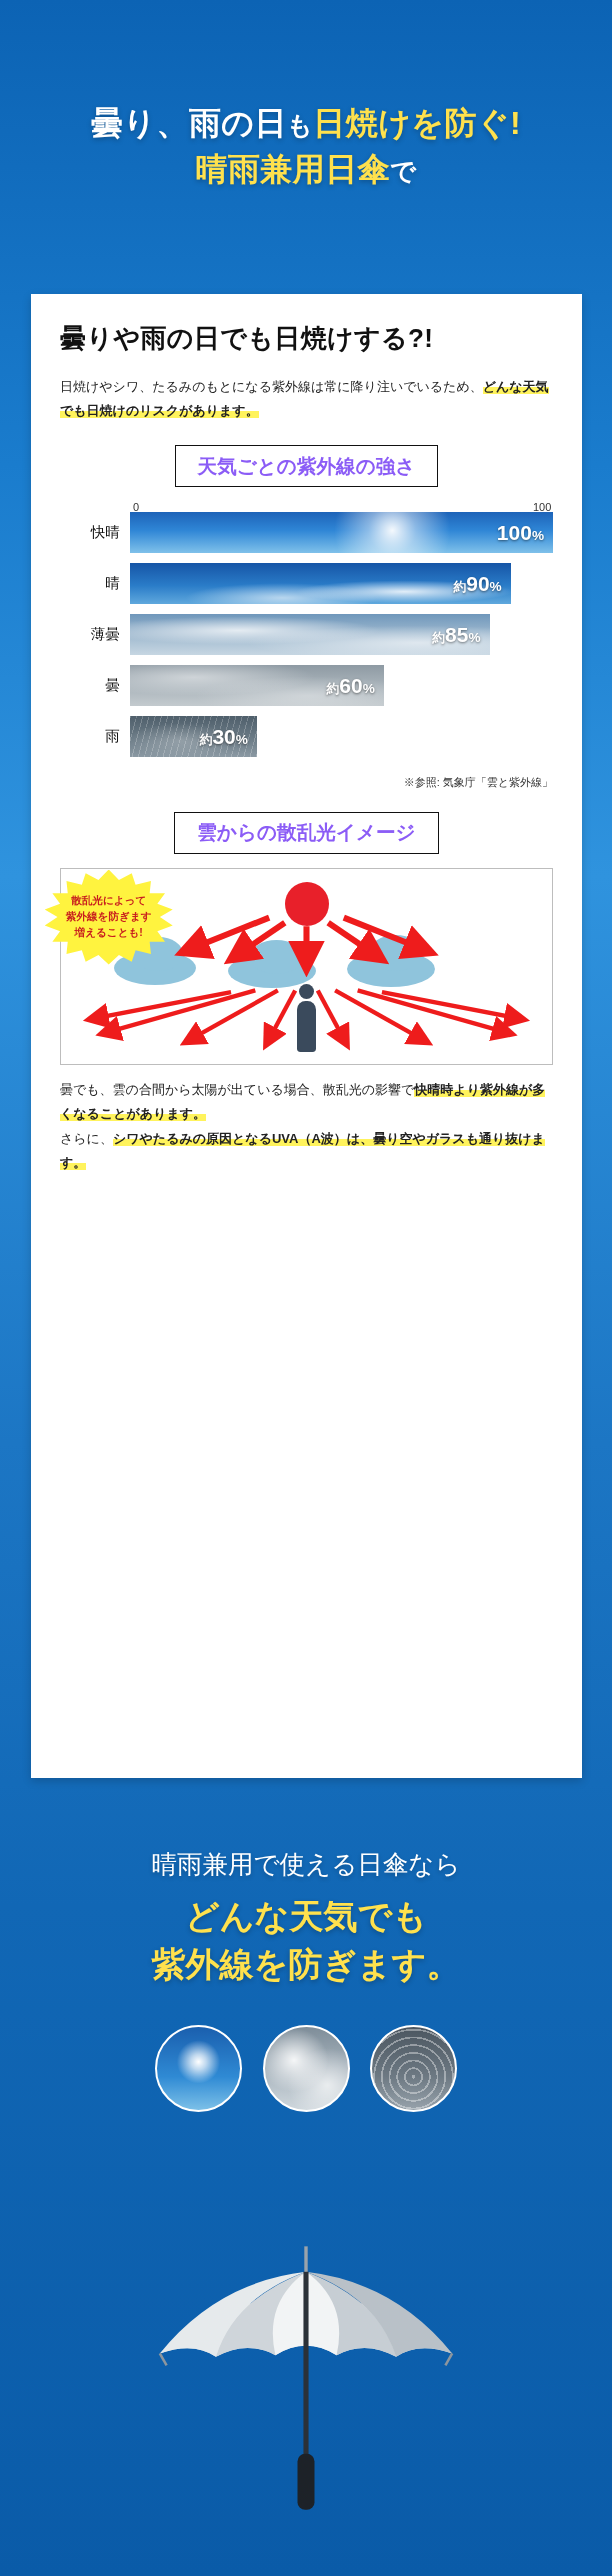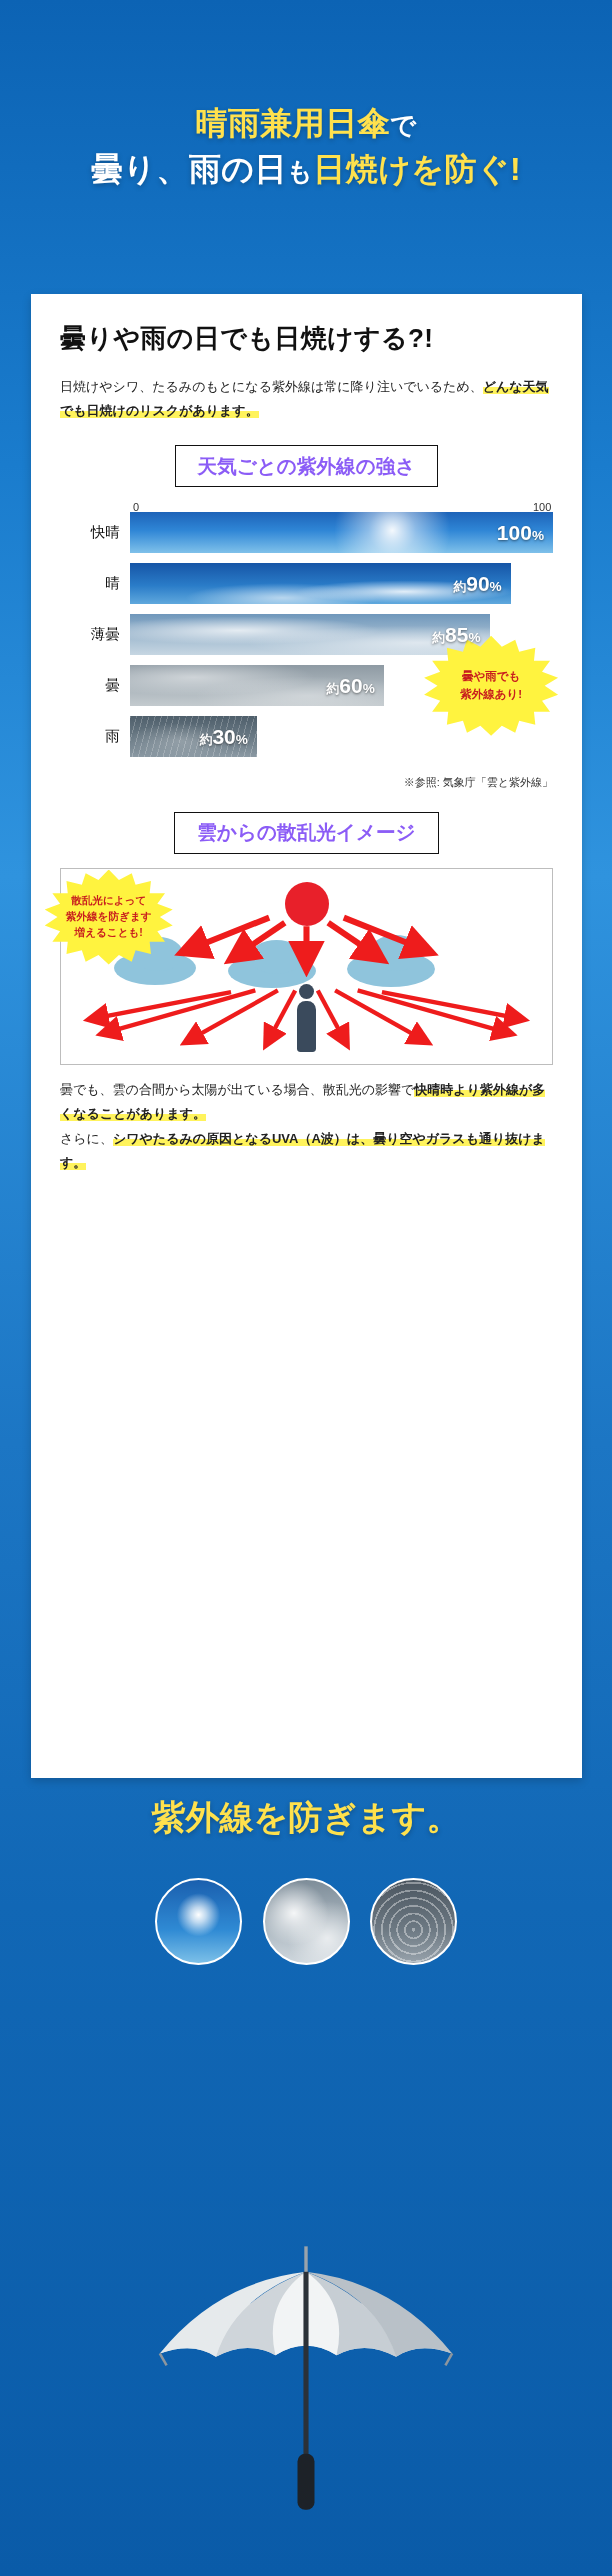--- a/index.html
+++ b/index.html
@@ -333,24 +333,24 @@
   }
   .umbrella svg { width: 100%; height: 100%; display: block; }
 </style>
 </head>
 <body>
 
 <div id="page">
 
   <div class="hero">
     <div class="hero-line">
+      <span>曇り、雨の日</span><span class="small">も</span><span class="hl-yellow">日焼けを防ぐ!</span>
+    </div>
+    <div class="hero-line">
       <span class="hl-yellow">晴雨兼用日傘</span><span class="small">で</span>
-    </div>
-    <div class="hero-line">
-      <span>曇り、雨の日</span><span class="small">も</span><span class="hl-yellow">日焼けを防ぐ!</span>
     </div>
   </div>
 
   <div class="card">
 
     <div class="card-title">曇りや雨の日でも日焼けする?!</div>
 
     <div class="card-lead">
       <span>日焼けやシワ、たるみのもとになる紫外線は常に降り注いでいるため、</span><span class="mark-y">どんな天気でも日焼けのリスクがあります。</span>
     </div>
@@ -402,27 +402,20 @@
 
       <div class="bar-row">
         <div class="bar-label">雨</div>
         <div class="bar-track">
           <div class="bar-fill tex-ame" style="width:30%;">
             <span class="bar-value"><span class="approx">約</span>30<span class="unit">%</span></span>
           </div>
         </div>
       </div>
 
-      <div class="burst" style="right:-5.1px; top:116px;">
-        <div class="burst-bg"></div>
-        <div class="burst-text">
-          <div>曇や雨でも</div>
-          <div>紫外線あり!</div>
-        </div>
-      </div>
     </div>
 
     <div class="chart-source">※参照: 気象庁「雲と紫外線」</div>
 
     <div class="boxed-heading" style="margin-top:22px;">雲からの散乱光イメージ</div>
 
     <div style="position:relative;">
       <div class="diagram">
         <div class="sun"></div>
 
@@ -472,21 +465,23 @@
     </div>
 
     <div class="diagram-note">
       <span>曇でも、雲の合間から太陽が出ている場合、散乱光の影響</span><span>で</span><span class="mark-y">快晴時より紫外線が多くなることがあります。</span><br>
       <span>さらに、</span><span class="mark-y">シワやたるみの原因となるUVA（A波）は、曇り空やガラスも通り抜けます。</span>
     </div>
 
   </div>
 
   <div class="lower">
+    <div class="lower-sub">晴雨兼用で使える日傘なら</div>
     <div class="lower-main">
+      <div>どんな天気でも</div>
       <div>紫外線を防ぎます。</div>
     </div>
 
     <div class="circles">
       <div class="circle c-sun"></div>
       <div class="circle c-cloud"></div>
       <div class="circle c-rain"></div>
     </div>
   </div>
 

